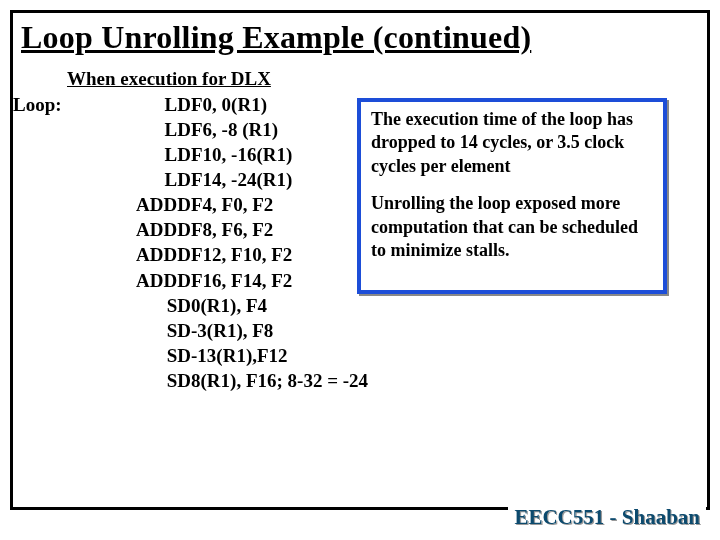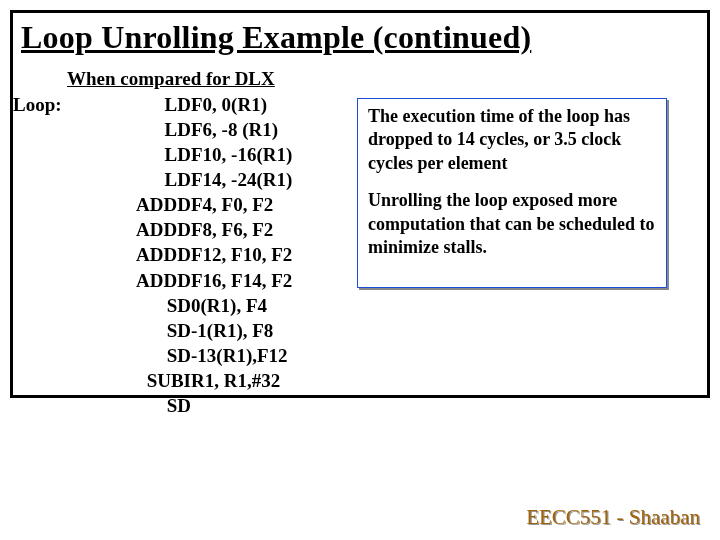--- a/index.html
+++ b/index.html
@@ -8,21 +8,21 @@
     height: 540px;
     background: #fff;
     position: relative;
     font-family: "Times New Roman", Times, serif;
   }
   .frame {
     position: absolute;
     left: 10px;
     top: 10px;
     width: 700px;
-    height: 388px;
+    height: 500px;
     border: 3px solid #000;
     background: #fff;
   }
   .title {
     font-size: 32px;
     font-weight: bold;
     text-decoration: underline;
     padding: 6px 8px 4px 8px;
     letter-spacing: 0.2px;
   }
@@ -48,52 +48,52 @@
   .c-label { width: 94px; }
   .c-mnem  { width: 84px; text-align: right; }
   .c-ops   { flex: 1; }
   .notebox-wrap {
     position: absolute;
     left: 344px;
     top: 38px;
     width: 310px;
   }
   .notebox {
-    border: 1px solid #1d4ed8;
+    border: 4px solid #1d4ed8;
     background: #fff;
     padding: 6px 10px 8px 10px;
     box-shadow: 2px 2px 0 #888;
     font-size: 18px;
     font-weight: bold;
     line-height: 1.3;
   }
   .notebox p { margin-bottom: 14px; }
   .notebox p:last-child { margin-bottom: 20px; }
   .footer {
     position: absolute;
     right: 14px;
     bottom: 8px;
     font-size: 21px;
-    font-weight: normal;
-    color: #a16207;
+    font-weight: bold;
+    color: #0c4a6e;
     background: #fff;
     padding: 2px 6px;
     text-shadow: 1.2px 1.2px 0 #999;
   }
 </style>
 </head>
 <body>
 
 <div class="frame">
 
   <div class="title">Loop Unrolling Example (continued)</div>
 
   <div class="content">
 
-    <div class="subhead">When compared for DLX</div>
+    <div class="subhead">When execution for DLX</div>
 
     <div class="code-area">
       <div class="row">
         <div class="c-label">Loop:</div>
         <div class="c-mnem">LD</div>
         <div class="c-ops">F0, 0(R1)</div>
       </div>
       <div class="row">
         <div class="c-label"></div>
         <div class="c-mnem">LD</div>
@@ -130,35 +130,31 @@
         <div class="c-ops">F16, F14, F2</div>
       </div>
       <div class="row">
         <div class="c-label"></div>
         <div class="c-mnem">SD</div>
         <div class="c-ops"> 0(R1), F4</div>
       </div>
       <div class="row">
         <div class="c-label"></div>
         <div class="c-mnem">SD</div>
-        <div class="c-ops">-1(R1), F8</div>
+        <div class="c-ops">-3(R1), F8</div>
       </div>
       <div class="row">
         <div class="c-label"></div>
         <div class="c-mnem">SD</div>
         <div class="c-ops">-13(R1),F12</div>
       </div>
       <div class="row">
         <div class="c-label"></div>
-        <div class="c-mnem">SUBI</div>
-        <div class="c-ops">R1, R1,#32</div>
-      </div>
-      <div class="row">
-        <div class="c-label"></div>
         <div class="c-mnem">SD</div>
+        <div class="c-ops">8(R1), F16; 8-32 = -24</div>
       </div>
     </div>
 
     <div class="notebox-wrap">
       <div class="notebox">
         <p>The execution time of the loop has dropped to 14 cycles, or 3.5 clock cycles per element</p>
         <p>Unrolling the loop exposed more computation that can be scheduled to minimize stalls.</p>
       </div>
     </div>
 

